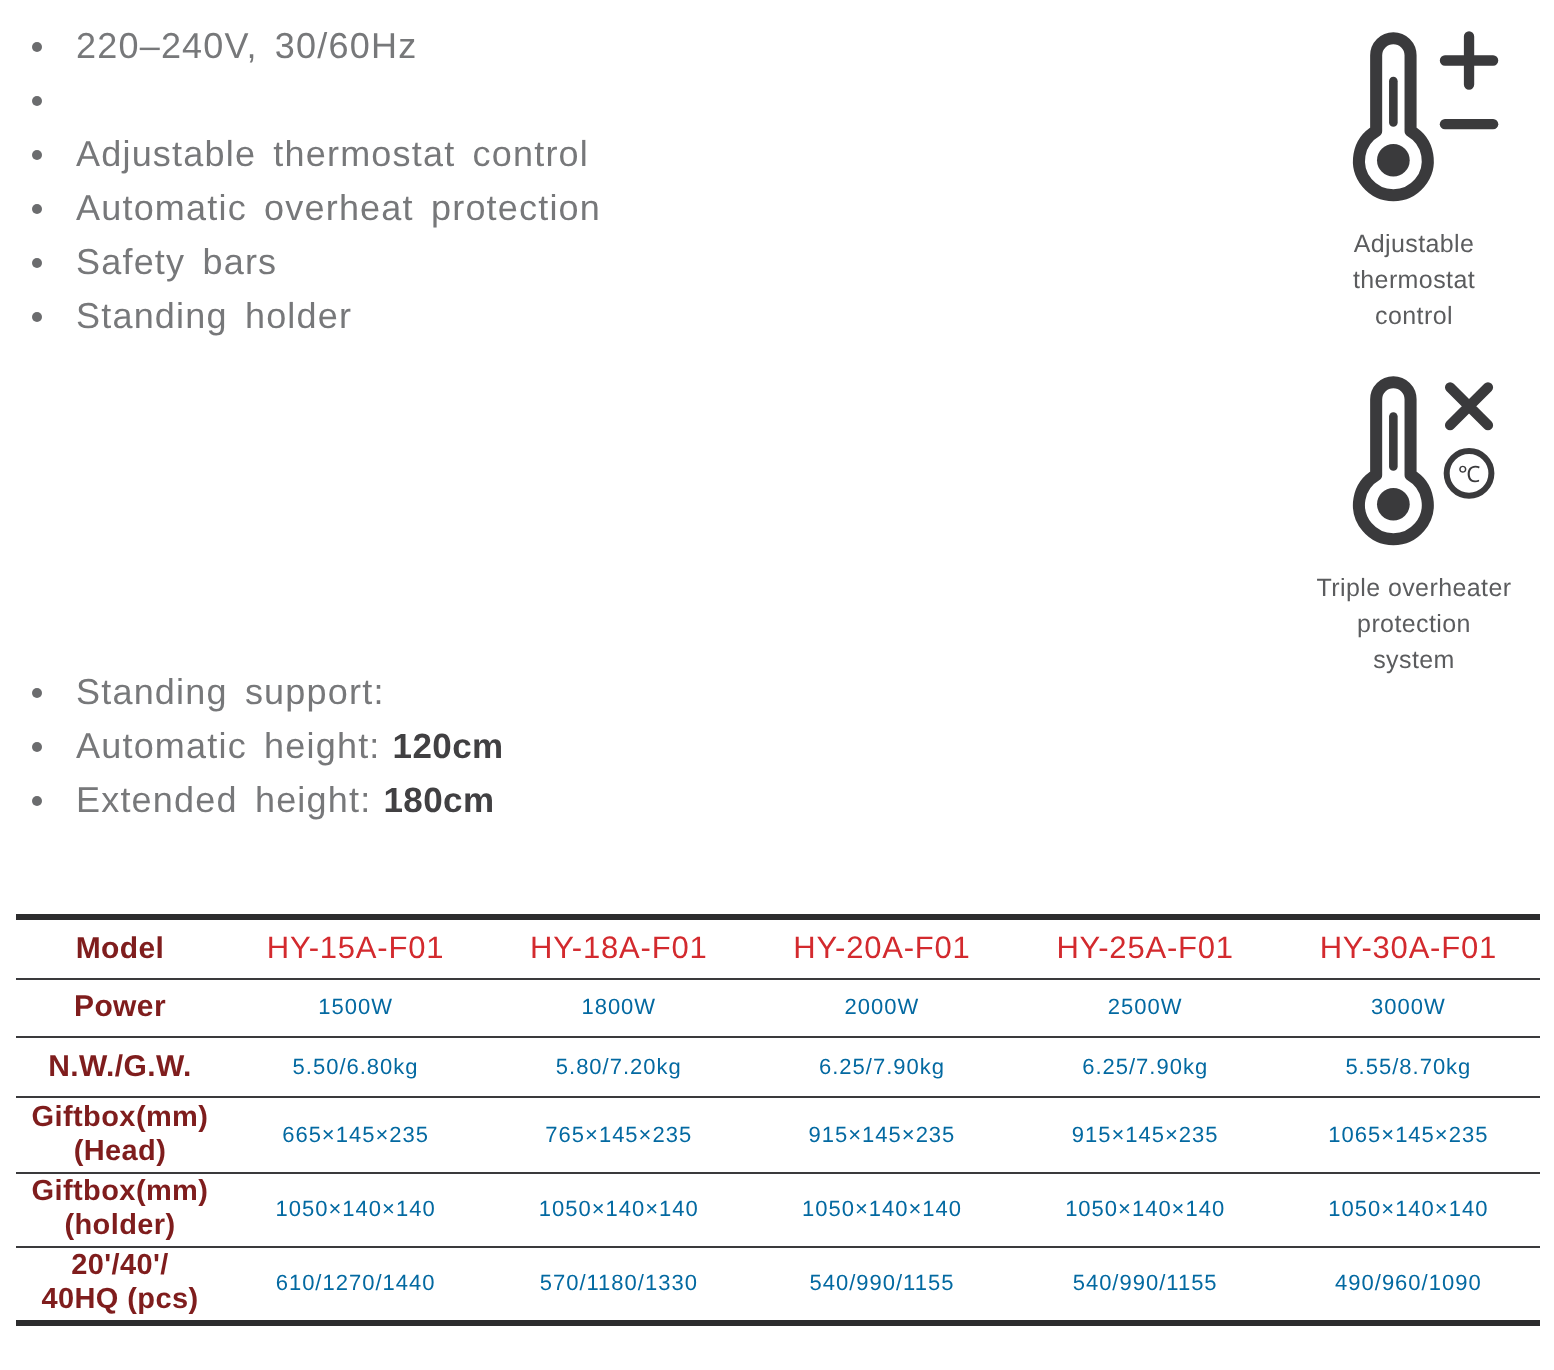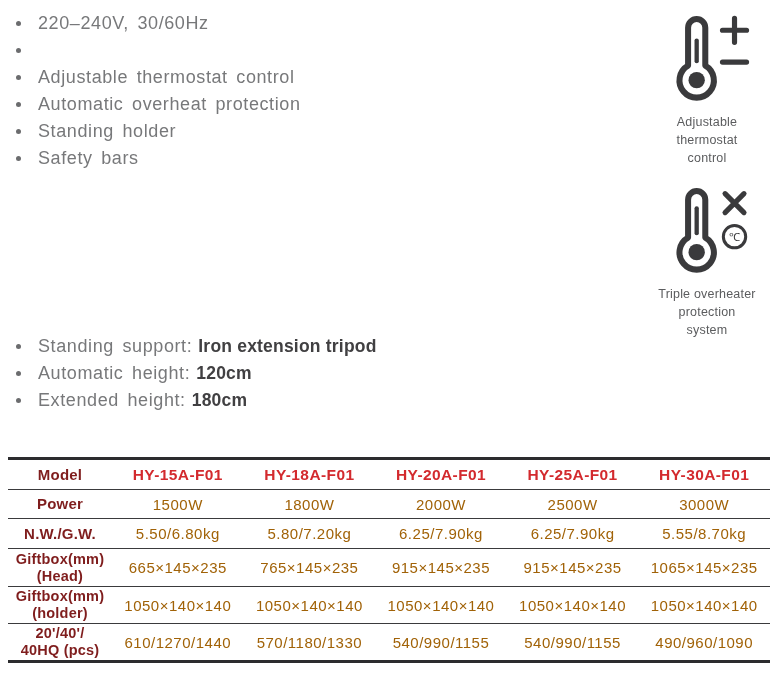--- a/index.html
+++ b/index.html
@@ -45,22 +45,22 @@
   table.spec th,table.spec td{padding:0;text-align:center;vertical-align:middle;}
   tr.r-head{height:31px;}
   tr.r-power{height:29px;}
   tr.r-nw{height:30px;}
   tr.r-gb1{height:38px;}
   tr.r-gb2{height:37px;}
   tr.r-ctn{height:38px;}
   .lbl{font-size:15px;font-weight:700;color:#7f1d1d;letter-spacing:.2px;}
   .lbl .ll{display:block;line-height:1.15;font-size:14.5px;}
   .lbl .ll:only-child{font-size:15px;}
-  .model{font-size:15.5px;font-weight:700;color:#d32a2e;letter-spacing:.4px;}
-  td.val{font-size:15px;color:#a16207;letter-spacing:.5px;margin-top:24px;}
+  .model{font-size:15.5px;font-weight:400;color:#d32a2e;letter-spacing:.4px;}
+  td.val{font-size:11px;color:#0369a1;letter-spacing:.5px;margin-top:24px;}
 </style>
 </head>
 <body>
 
 <div class="page">
 
   <div class="bullets group1">
     <div class="bullet-row">
       <span class="dot"></span>
       <span class="btext">220–240V, 30/60Hz</span>
@@ -71,25 +71,25 @@
     <div class="bullet-row">
       <span class="dot"></span>
       <span class="btext">Adjustable thermostat control</span>
     </div>
     <div class="bullet-row">
       <span class="dot"></span>
       <span class="btext">Automatic overheat protection</span>
     </div>
     <div class="bullet-row">
       <span class="dot"></span>
+      <span class="btext">Safety bars</span>
+    </div>
+    <div class="bullet-row">
+      <span class="dot"></span>
       <span class="btext">Standing holder</span>
-    </div>
-    <div class="bullet-row">
-      <span class="dot"></span>
-      <span class="btext">Safety bars</span>
     </div>
   </div>
 
   <div class="badge badge1">
     <svg width="86" height="95" viewBox="0 0 100 110">
       <g fill="none" stroke="#3a3a3c" stroke-width="7" stroke-linecap="round" stroke-linejoin="round">
         <path d="M28 62 L28 18 A10 10 0 0 1 48 18 L48 62 A20 20 0 1 1 28 62 Z"></path>
         <path d="M38 33 L38 57" stroke-width="5"></path>
         <path d="M68 21 H96 M82 7 V35" stroke-width="6"></path>
         <path d="M68 58 H96" stroke-width="6"></path>
@@ -118,21 +118,20 @@
       <div>Triple overheater</div>
       <div>protection</div>
       <div>system</div>
     </div>
   </div>
 
   <div class="bullets group2">
     <div class="bullet-row">
       <span class="dot"></span>
       <span class="btext">Standing support:</span>
-      <span class="bval">Iron extension tripod</span>
     </div>
     <div class="bullet-row">
       <span class="dot"></span>
       <span class="btext">Automatic height:</span>
       <span class="bval">120cm</span>
     </div>
     <div class="bullet-row">
       <span class="dot"></span>
       <span class="btext">Extended height:</span>
       <span class="bval">180cm</span>

